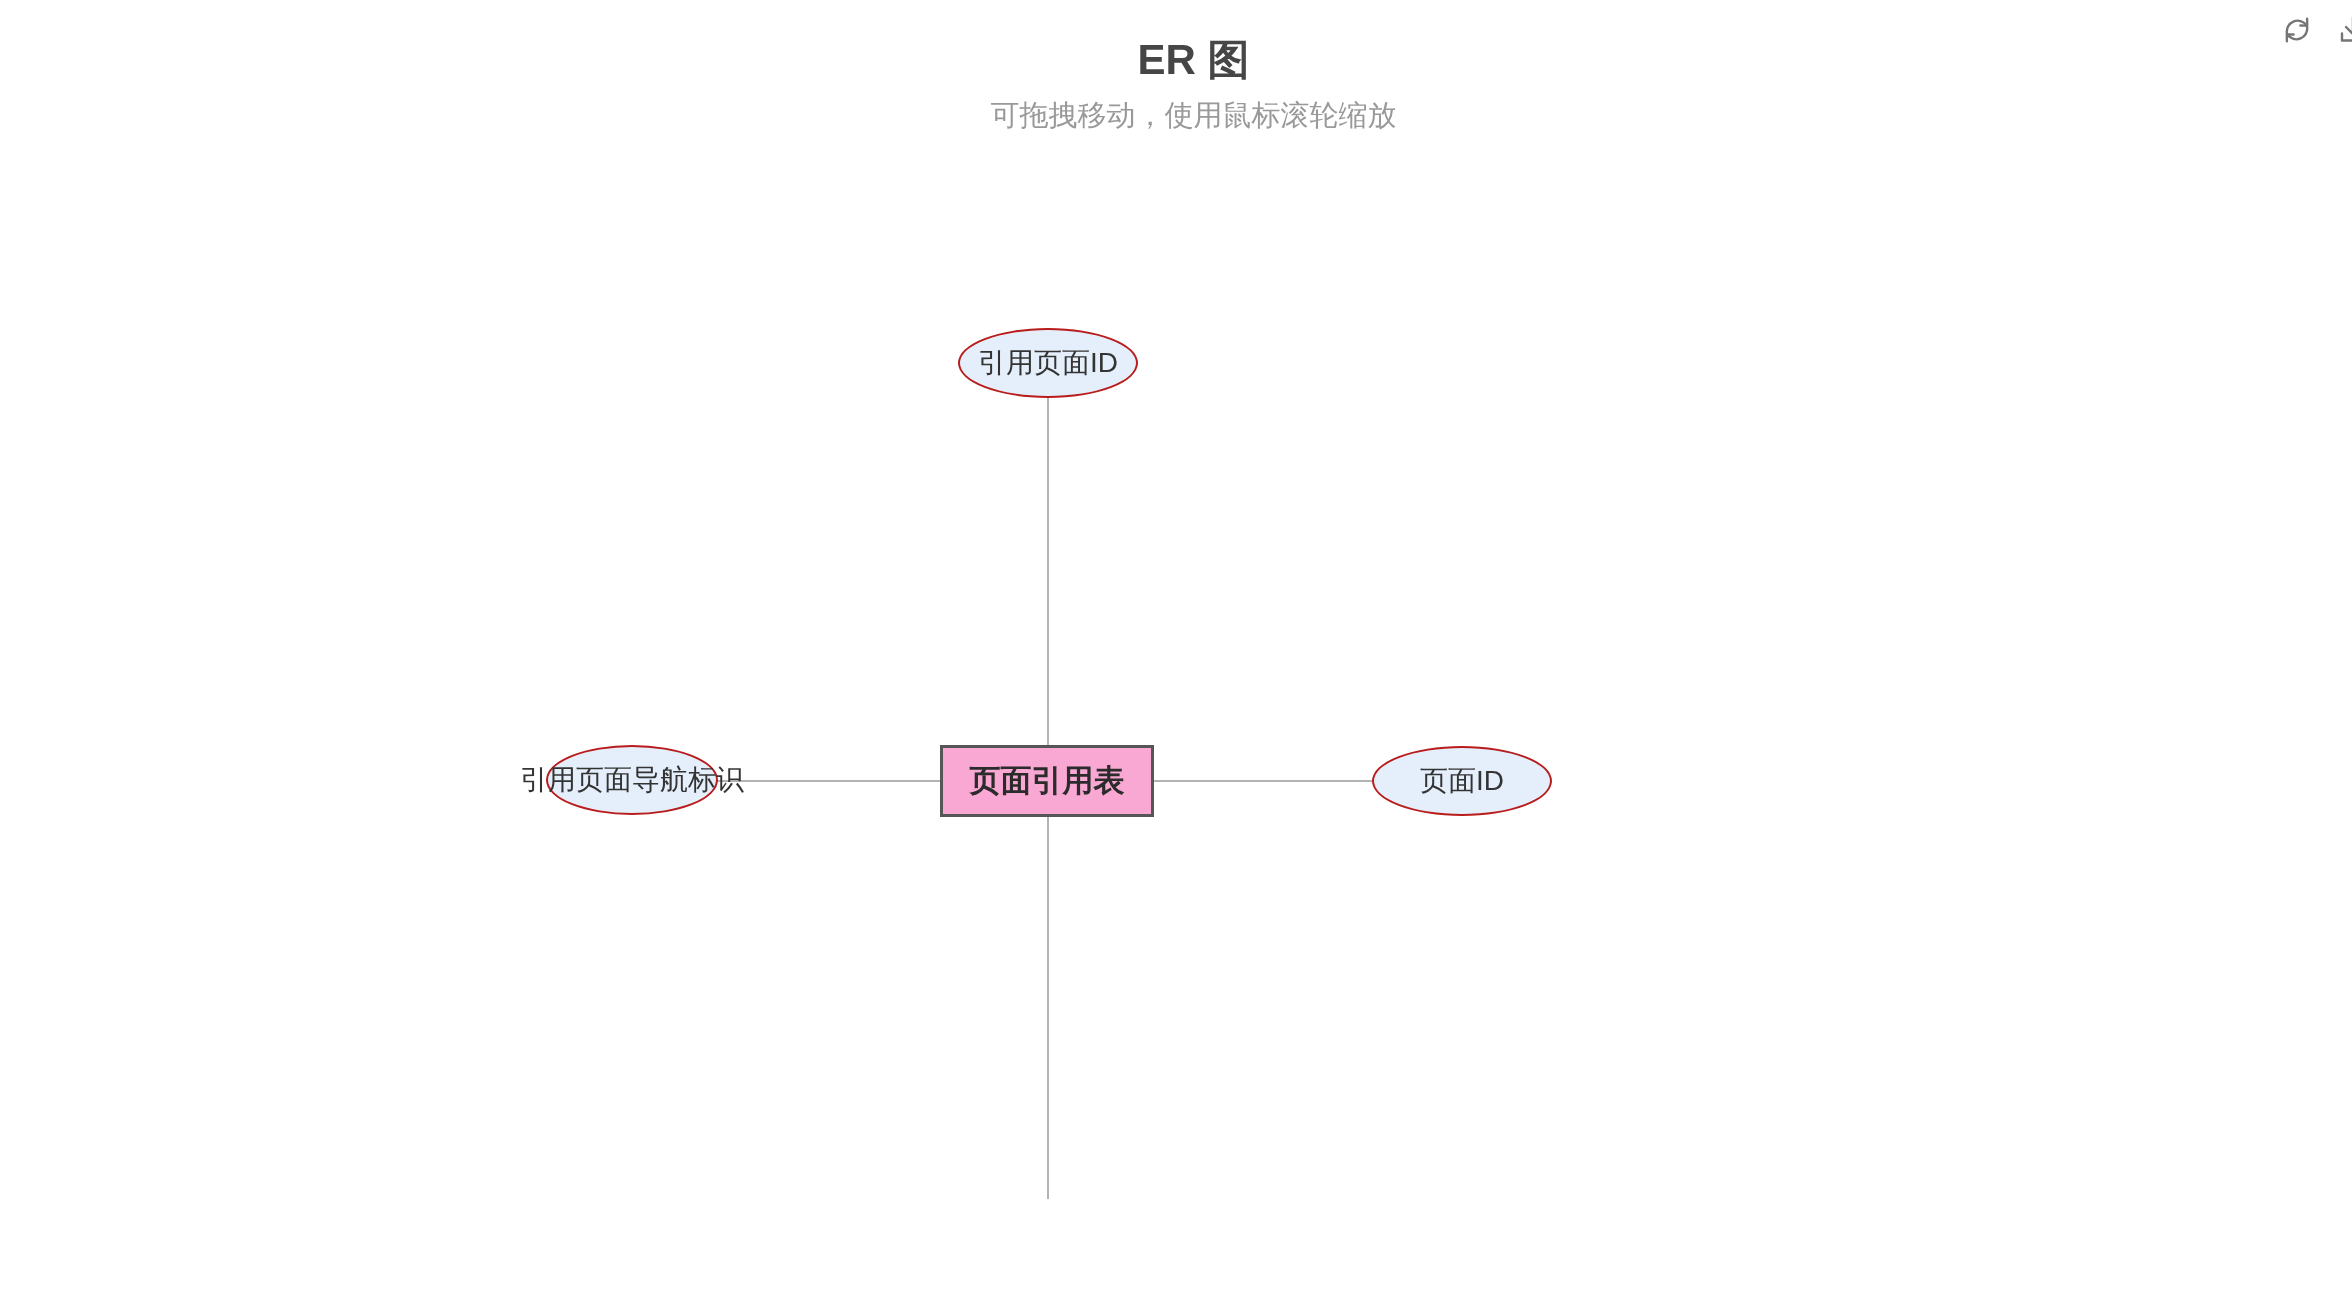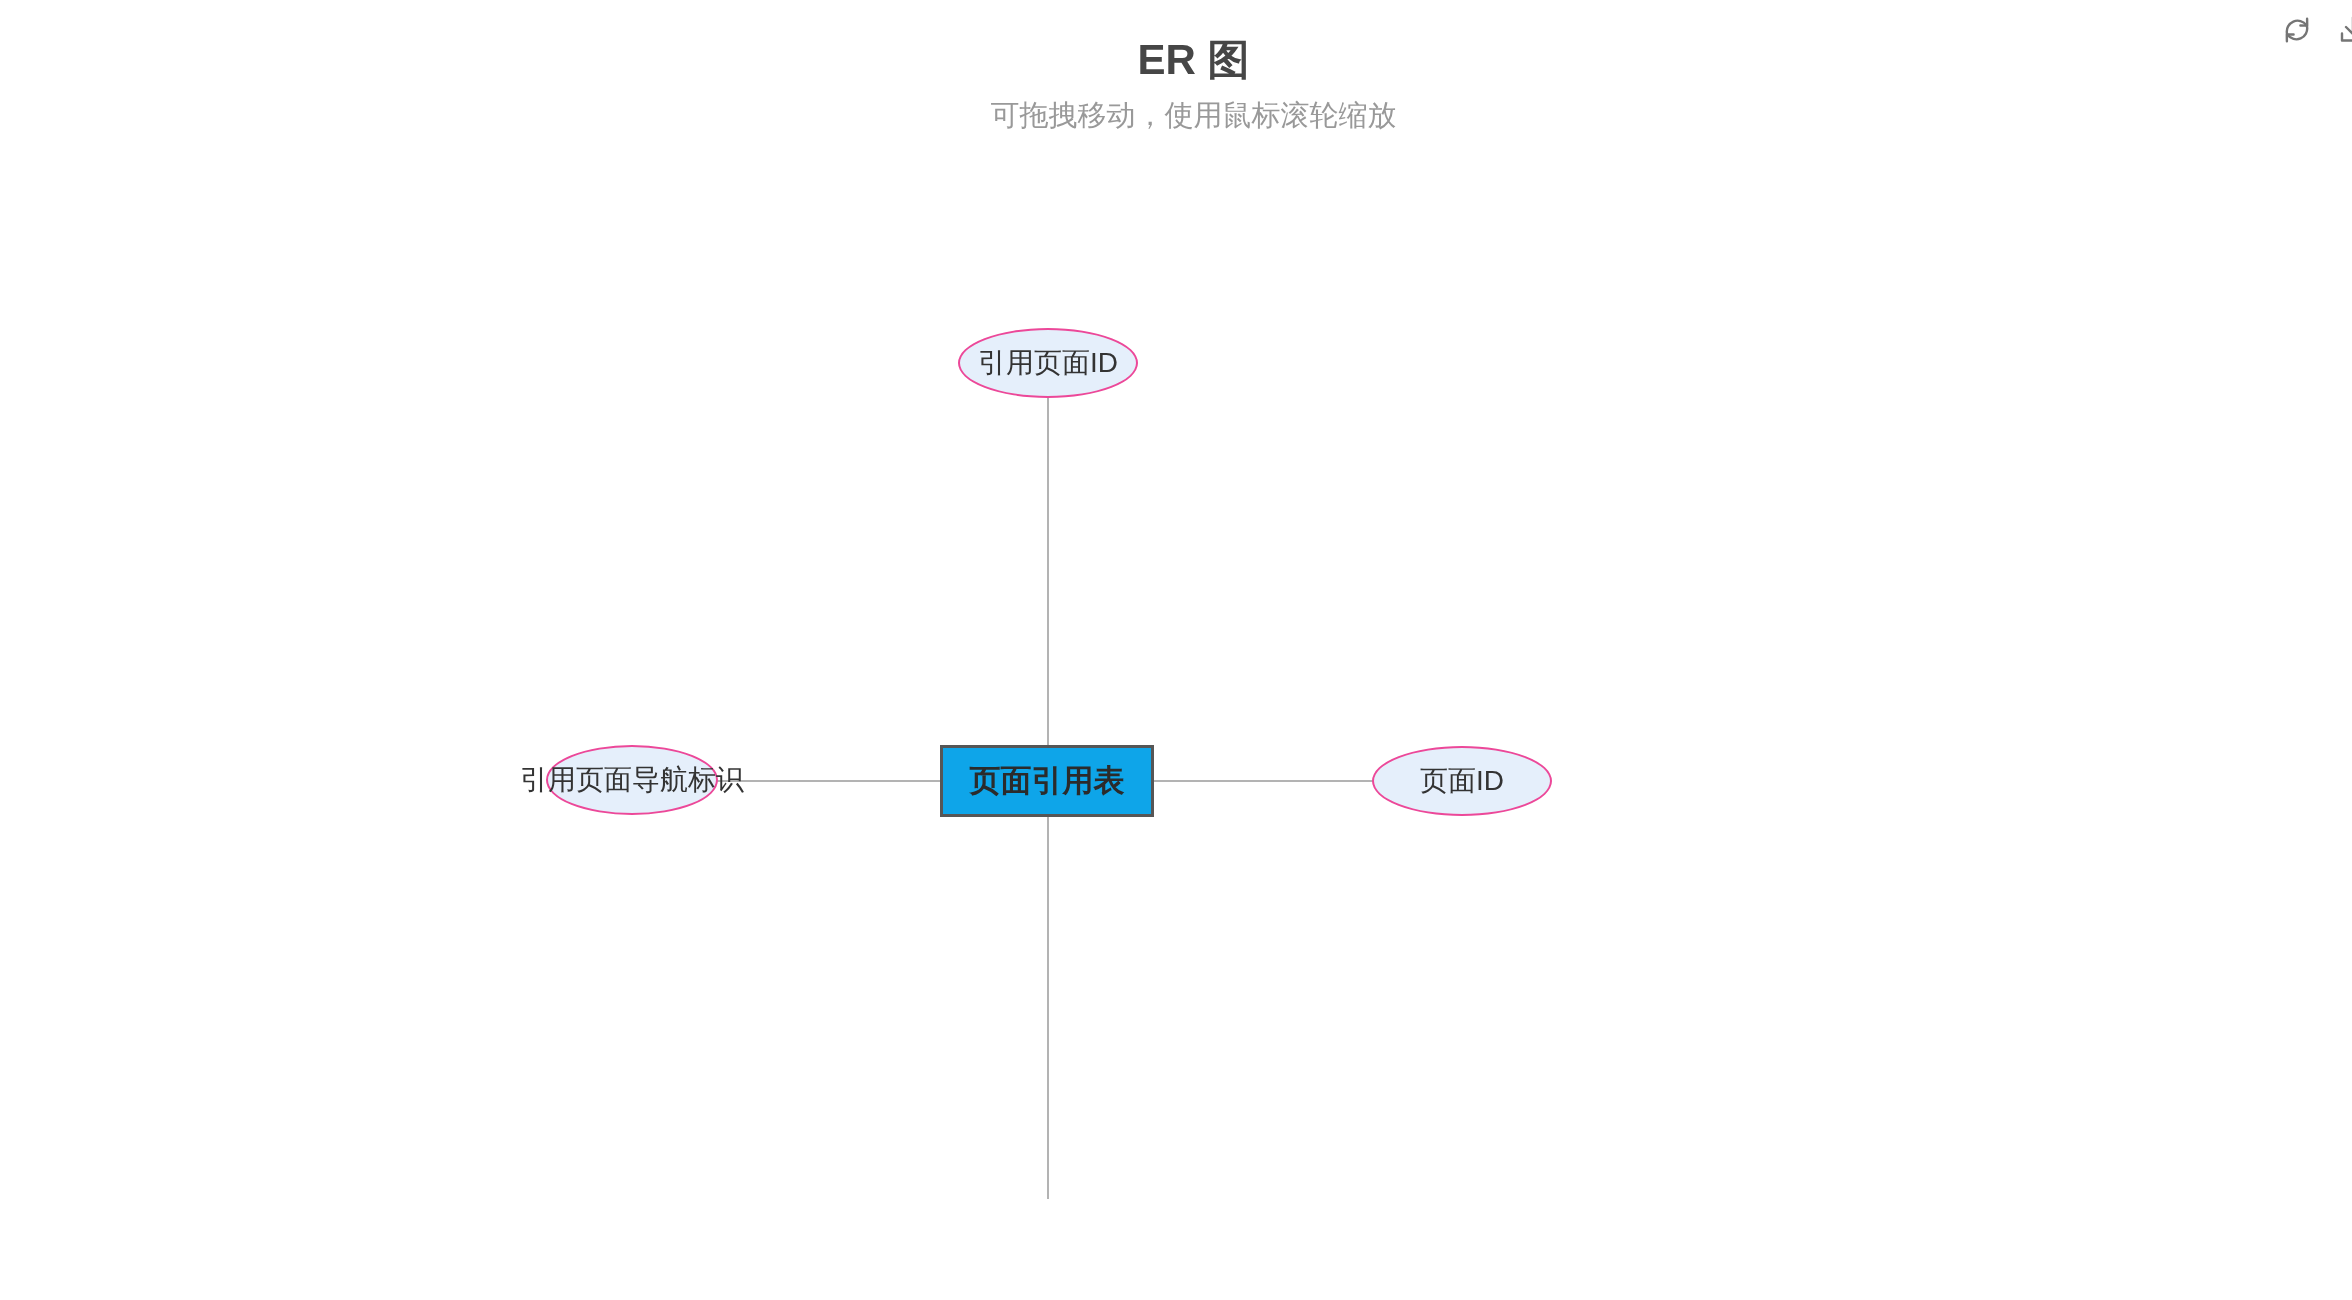--- a/index.html
+++ b/index.html
@@ -76,38 +76,38 @@
     align-items: center;
     justify-content: center;
     white-space: nowrap;
     z-index: 2;
     cursor: grab;
     box-sizing: border-box;
   }
   .attr {
     width: 180px;
     height: 70px;
-    border: 2px solid #ec4899;
+    border: 2px solid #b91c1c;
     border-radius: 50%;
     background: #e5effb;
     font-size: 28px;
     color: #333333;
     overflow: visible;
   }
   .attr-top    { left: 958px;  top: 328px; }
   .attr-left   { left: 546px;  top: 745px; width: 172px; }
   .attr-right  { left: 1372px; top: 746px; }
   .attr-bottom { left: 958px;  top: 1164px; }
 
   .entity {
     left: 940px;
     top: 745px;
     width: 214px;
     height: 72px;
-    background: #0ea5e9;
+    background: #f9a8d4;
     border: 3px solid #565656;
     font-size: 31px;
     font-weight: bold;
     color: #2b2b2b;
   }
 </style>
 </head>
 <body>
 
 <div class="stage">

